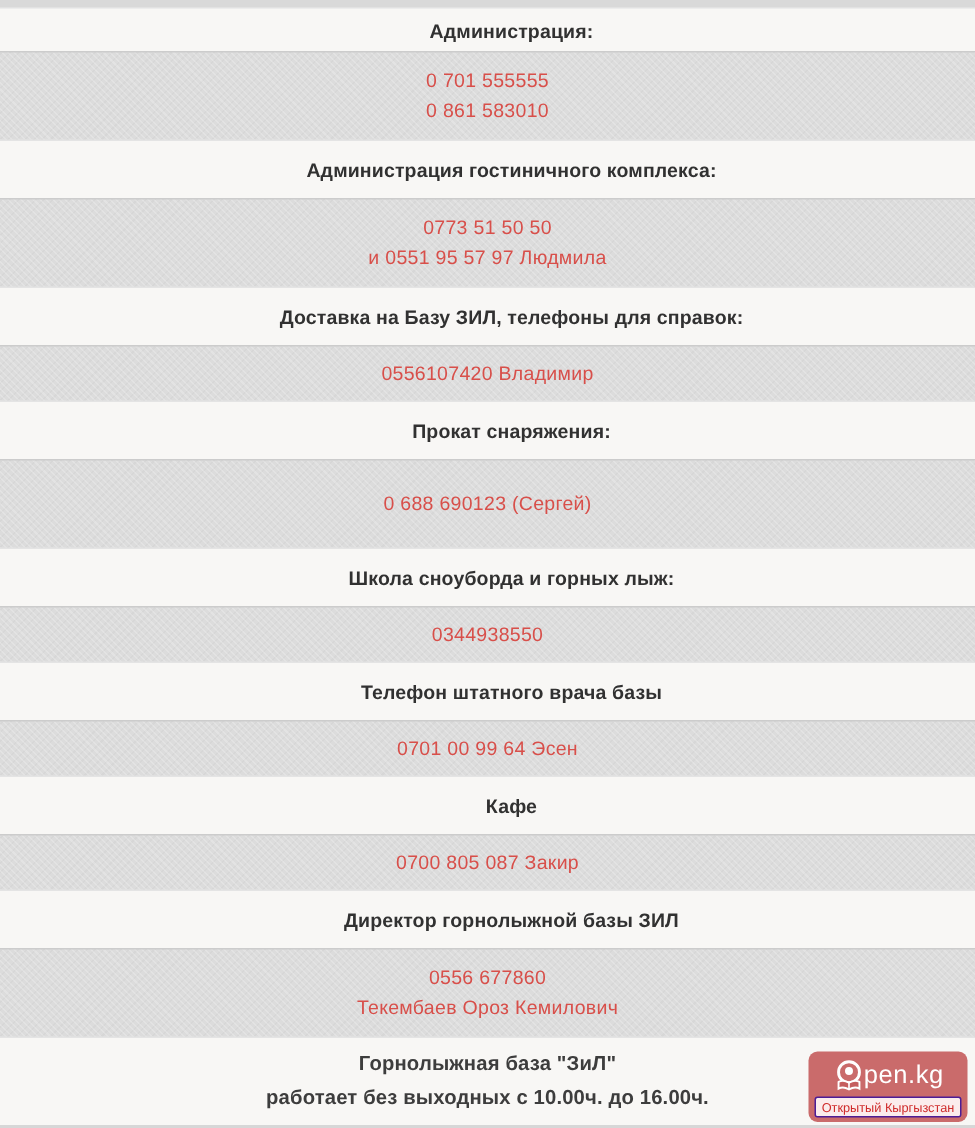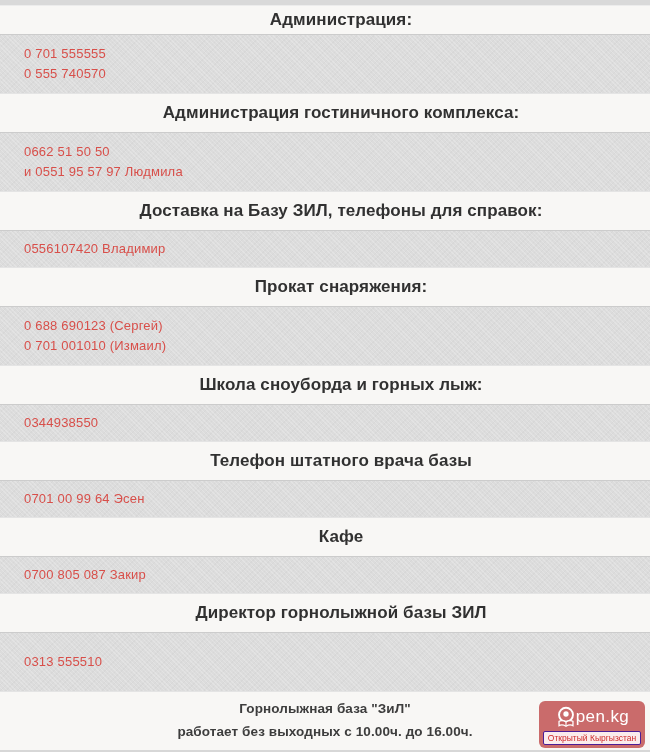--- a/index.html
+++ b/index.html
@@ -10,34 +10,33 @@
     position:relative;overflow:hidden;
   }
   .top-strip{
     height:6px;background:#d9d9d9;border-bottom:1px solid #ececec;box-sizing:border-box;
   }
   .bottom-strip{
     position:absolute;left:0;bottom:0;width:100%;height:2px;background:#d7d7d7;
   }
   .section-header{
     height:38px;display:flex;align-items:center;justify-content:center;
-    font-weight:bold;font-size:17px;letter-spacing:.1px;
+    font-weight:bold;font-size:13px;letter-spacing:.1px;
     color:var(--header_text,#313131);
     margin-left:32px;
   }
   .section-header.first{height:28px}
   .phone-row{
     background:var(--row_gray,#dcdcdc);
     background-image:
       repeating-linear-gradient(45deg, rgba(255,255,255,.20) 0 1px, transparent 1px 3px),
       repeating-linear-gradient(-45deg, rgba(0,0,0,.025) 0 1px, transparent 1px 4px);
     box-shadow: inset 0 1px 0 #cccccc, inset 0 -1px 0 #e4e4e4;
-    display:flex;flex-direction:column;align-items:flex-start;justify-content:center;
+    display:flex;flex-direction:column;align-items:center;justify-content:center;
     box-sizing:border-box;
-    padding-left:24px;
   }
   .phone-row.lines-1{height:38px}
   .phone-row.lines-2{height:60px}
   .phone-line{
     color:var(--accent,#d84f4a);
     font-size:13px;line-height:20px;letter-spacing:.2px;
   }
   .footer-band{
     height:55px;display:flex;flex-direction:column;align-items:center;justify-content:center;
     gap:2px;
@@ -65,58 +64,58 @@
   }
 </style>
 </head>
 <body>
 
 <div class="top-strip"></div>
 
 <div class="section-header first">Администрация:</div>
 <div class="phone-row lines-2">
   <div class="phone-line">0 701 555555</div>
-  <div class="phone-line">0 555 740570</div>
+  <div class="phone-line">0 861 583010</div>
 </div>
 
 <div class="section-header">Администрация гостиничного комплекса:</div>
 <div class="phone-row lines-2">
-  <div class="phone-line">0662 51 50 50</div>
+  <div class="phone-line">0773 51 50 50</div>
   <div class="phone-line">и 0551 95 57 97 Людмила</div>
 </div>
 
 <div class="section-header">Доставка на Базу ЗИЛ, телефоны для справок:</div>
 <div class="phone-row lines-1">
   <div class="phone-line">0556107420 Владимир</div>
 </div>
 
 <div class="section-header">Прокат снаряжения:</div>
 <div class="phone-row lines-2">
   <div class="phone-line">0 688 690123 (Сергей)</div>
-  <div class="phone-line">0 701 001010 (Измаил)</div>
 </div>
 
 <div class="section-header">Школа сноуборда и горных лыж:</div>
 <div class="phone-row lines-1">
   <div class="phone-line">0344938550</div>
 </div>
 
 <div class="section-header">Телефон штатного врача базы</div>
 <div class="phone-row lines-1">
   <div class="phone-line">0701 00 99 64 Эсен</div>
 </div>
 
 <div class="section-header">Кафе</div>
 <div class="phone-row lines-1">
   <div class="phone-line">0700 805 087 Закир</div>
 </div>
 
 <div class="section-header">Директор горнолыжной базы ЗИЛ</div>
 <div class="phone-row lines-2">
-  <div class="phone-line">0313 555510</div>
+  <div class="phone-line">0556 677860</div>
+  <div class="phone-line">Текембаев Ороз Кемилович</div>
 </div>
 
 <div class="footer-band">
   <div class="footer-line">Горнолыжная база "ЗиЛ"</div>
   <div class="footer-line">работает без выходных с 10.00ч. до 16.00ч.</div>
 </div>
 
 <div class="bottom-strip"></div>
 
 <div class="watermark">

